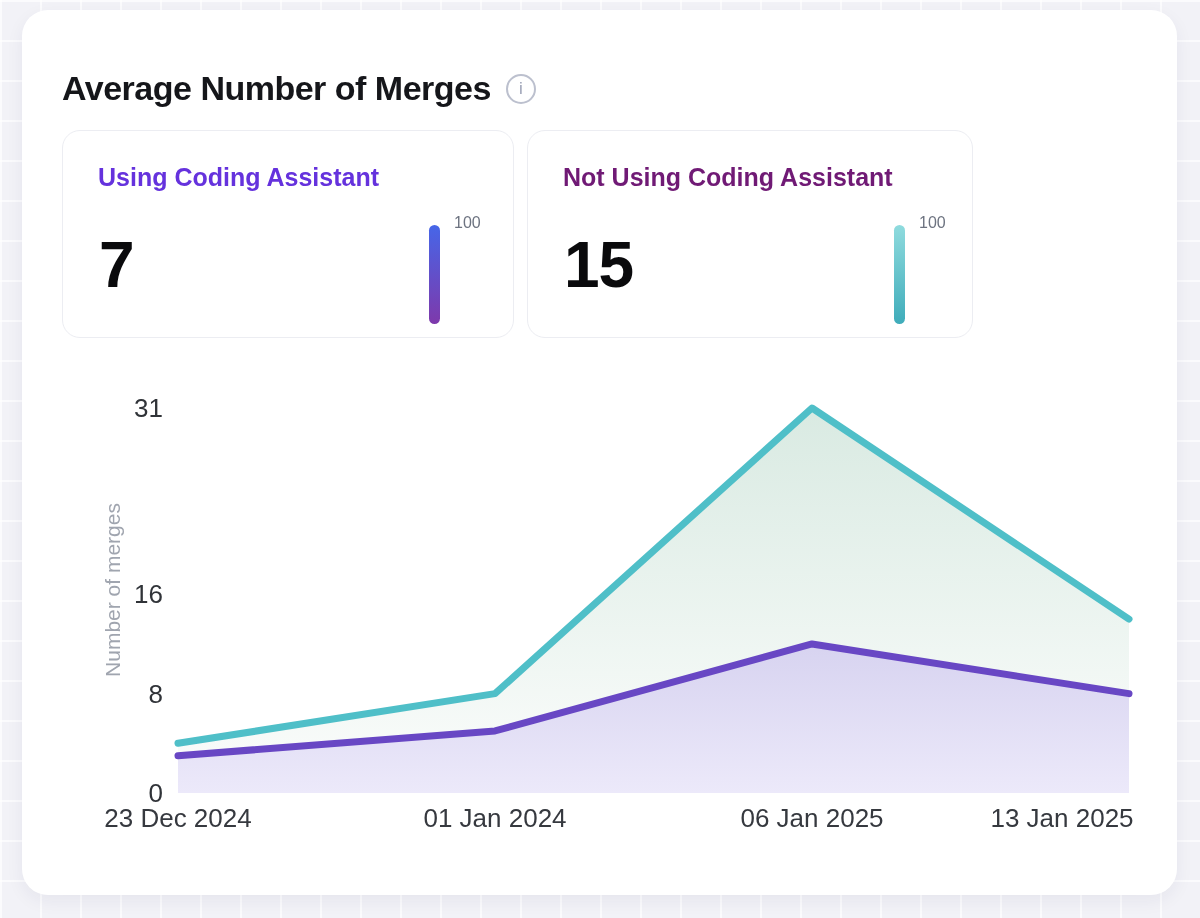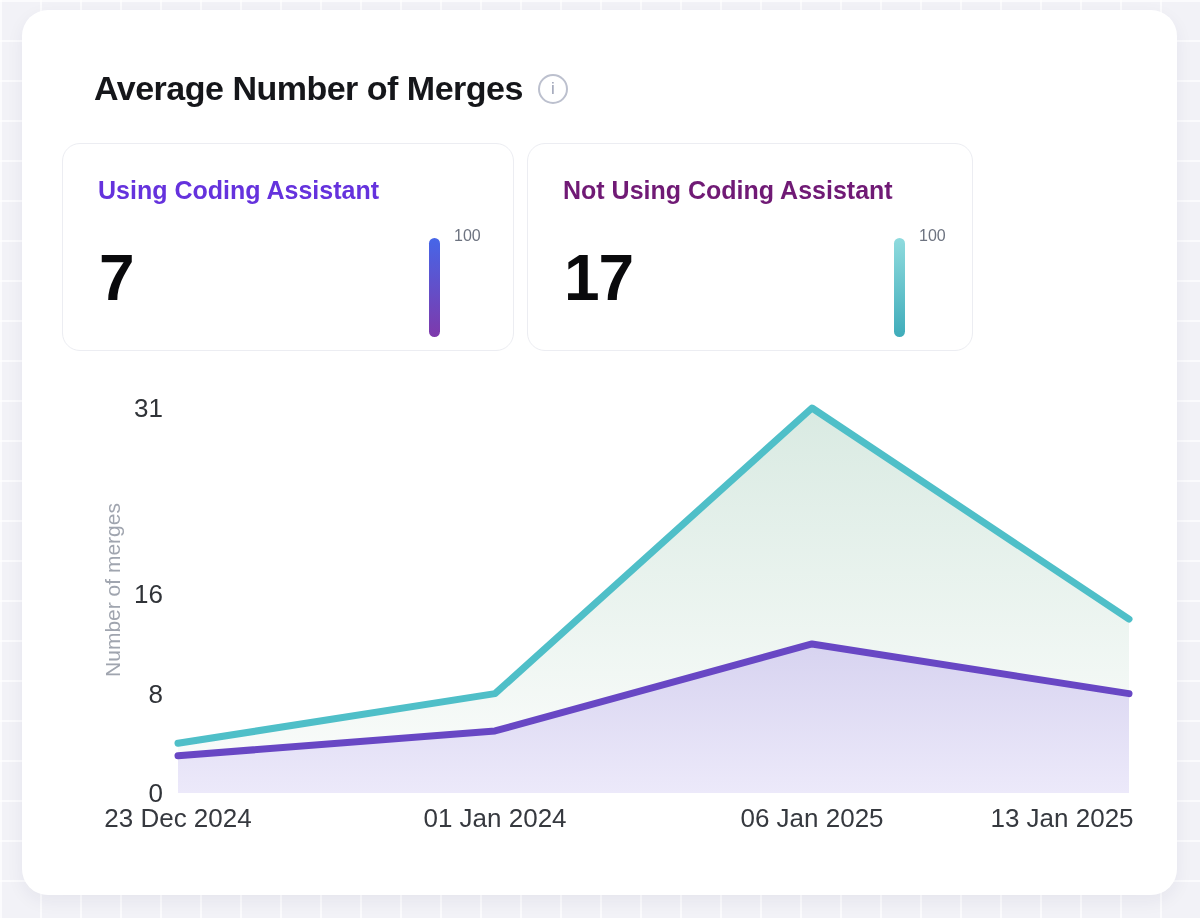--- a/index.html
+++ b/index.html
@@ -16,33 +16,33 @@
   }
 
   .card {
     position:absolute; left:22px; top:10px; width:1155px; height:885px;
     background:#ffffff; border-radius:26px;
     box-shadow:0 6px 18px rgba(42,42,84,0.06);
   }
 
   .header {
     position:absolute; left:40px; top:60px;
-    display:flex; align-items:center; gap:15px;margin-left:32px;
+    display:flex; align-items:center; gap:15px;
   }
   .title {
     font-size:34px; font-weight:700; color:#15161A; letter-spacing:-0.5px;
     line-height:1.1;
   }
   .info-icon {
     width:30px; height:30px; border:2px solid #BCC0CE; border-radius:50%;
     color:#9CA2B6; font-size:17px; font-weight:400; font-style:normal;
     display:flex; align-items:center; justify-content:center; user-select:none;
   }
 
-  .stats { position:absolute; left:40px; top:133px; display:flex; gap:13px; }
+  .stats { position:absolute; left:40px; top:120px; display:flex; gap:13px; }
   .stat-card {
     position:relative; width:452px; height:208px;
     border:1px solid #ECEDF2; border-radius:18px; background:#fff;
   }
   .stat-card.second { width:446px; }
   .stat-label { position:absolute; left:35px; top:32px; font-size:25px; font-weight:700; }
   .stat-value {
     position:absolute; left:36px; top:102px;
     font-size:64px; font-weight:800; color:#0A0A0C; line-height:1; letter-spacing:-1px;
   }
@@ -72,21 +72,21 @@
 
       <div class="stat-card">
         <div class="stat-label" style="color: rgb(101, 50, 221);">Using Coding Assistant</div>
         <div class="stat-value">7</div>
         <div class="gauge-bar" style="background: linear-gradient(rgb(70, 102, 232), rgb(126, 57, 171));"></div>
         <div class="gauge-max">100</div>
       </div>
 
       <div class="stat-card second">
         <div class="stat-label" style="color: #701a75;">Not Using Coding Assistant</div>
-        <div class="stat-value">17</div>
+        <div class="stat-value">15</div>
         <div class="gauge-bar" style="background: linear-gradient(rgb(143, 219, 222), rgb(63, 172, 186));"></div>
         <div class="gauge-max">100</div>
       </div>
 
     </div>
 
     <svg id="chart-svg" class="chart-svg" width="1155" height="500" viewBox="0 0 1155 500">
         <defs>
           <linearGradient id="grad0" gradientUnits="userSpaceOnUse" x1="0" y1="248.96774193548387" x2="0" y2="398">
             <stop offset="0%" stop-color="#D7D3F0"></stop>

